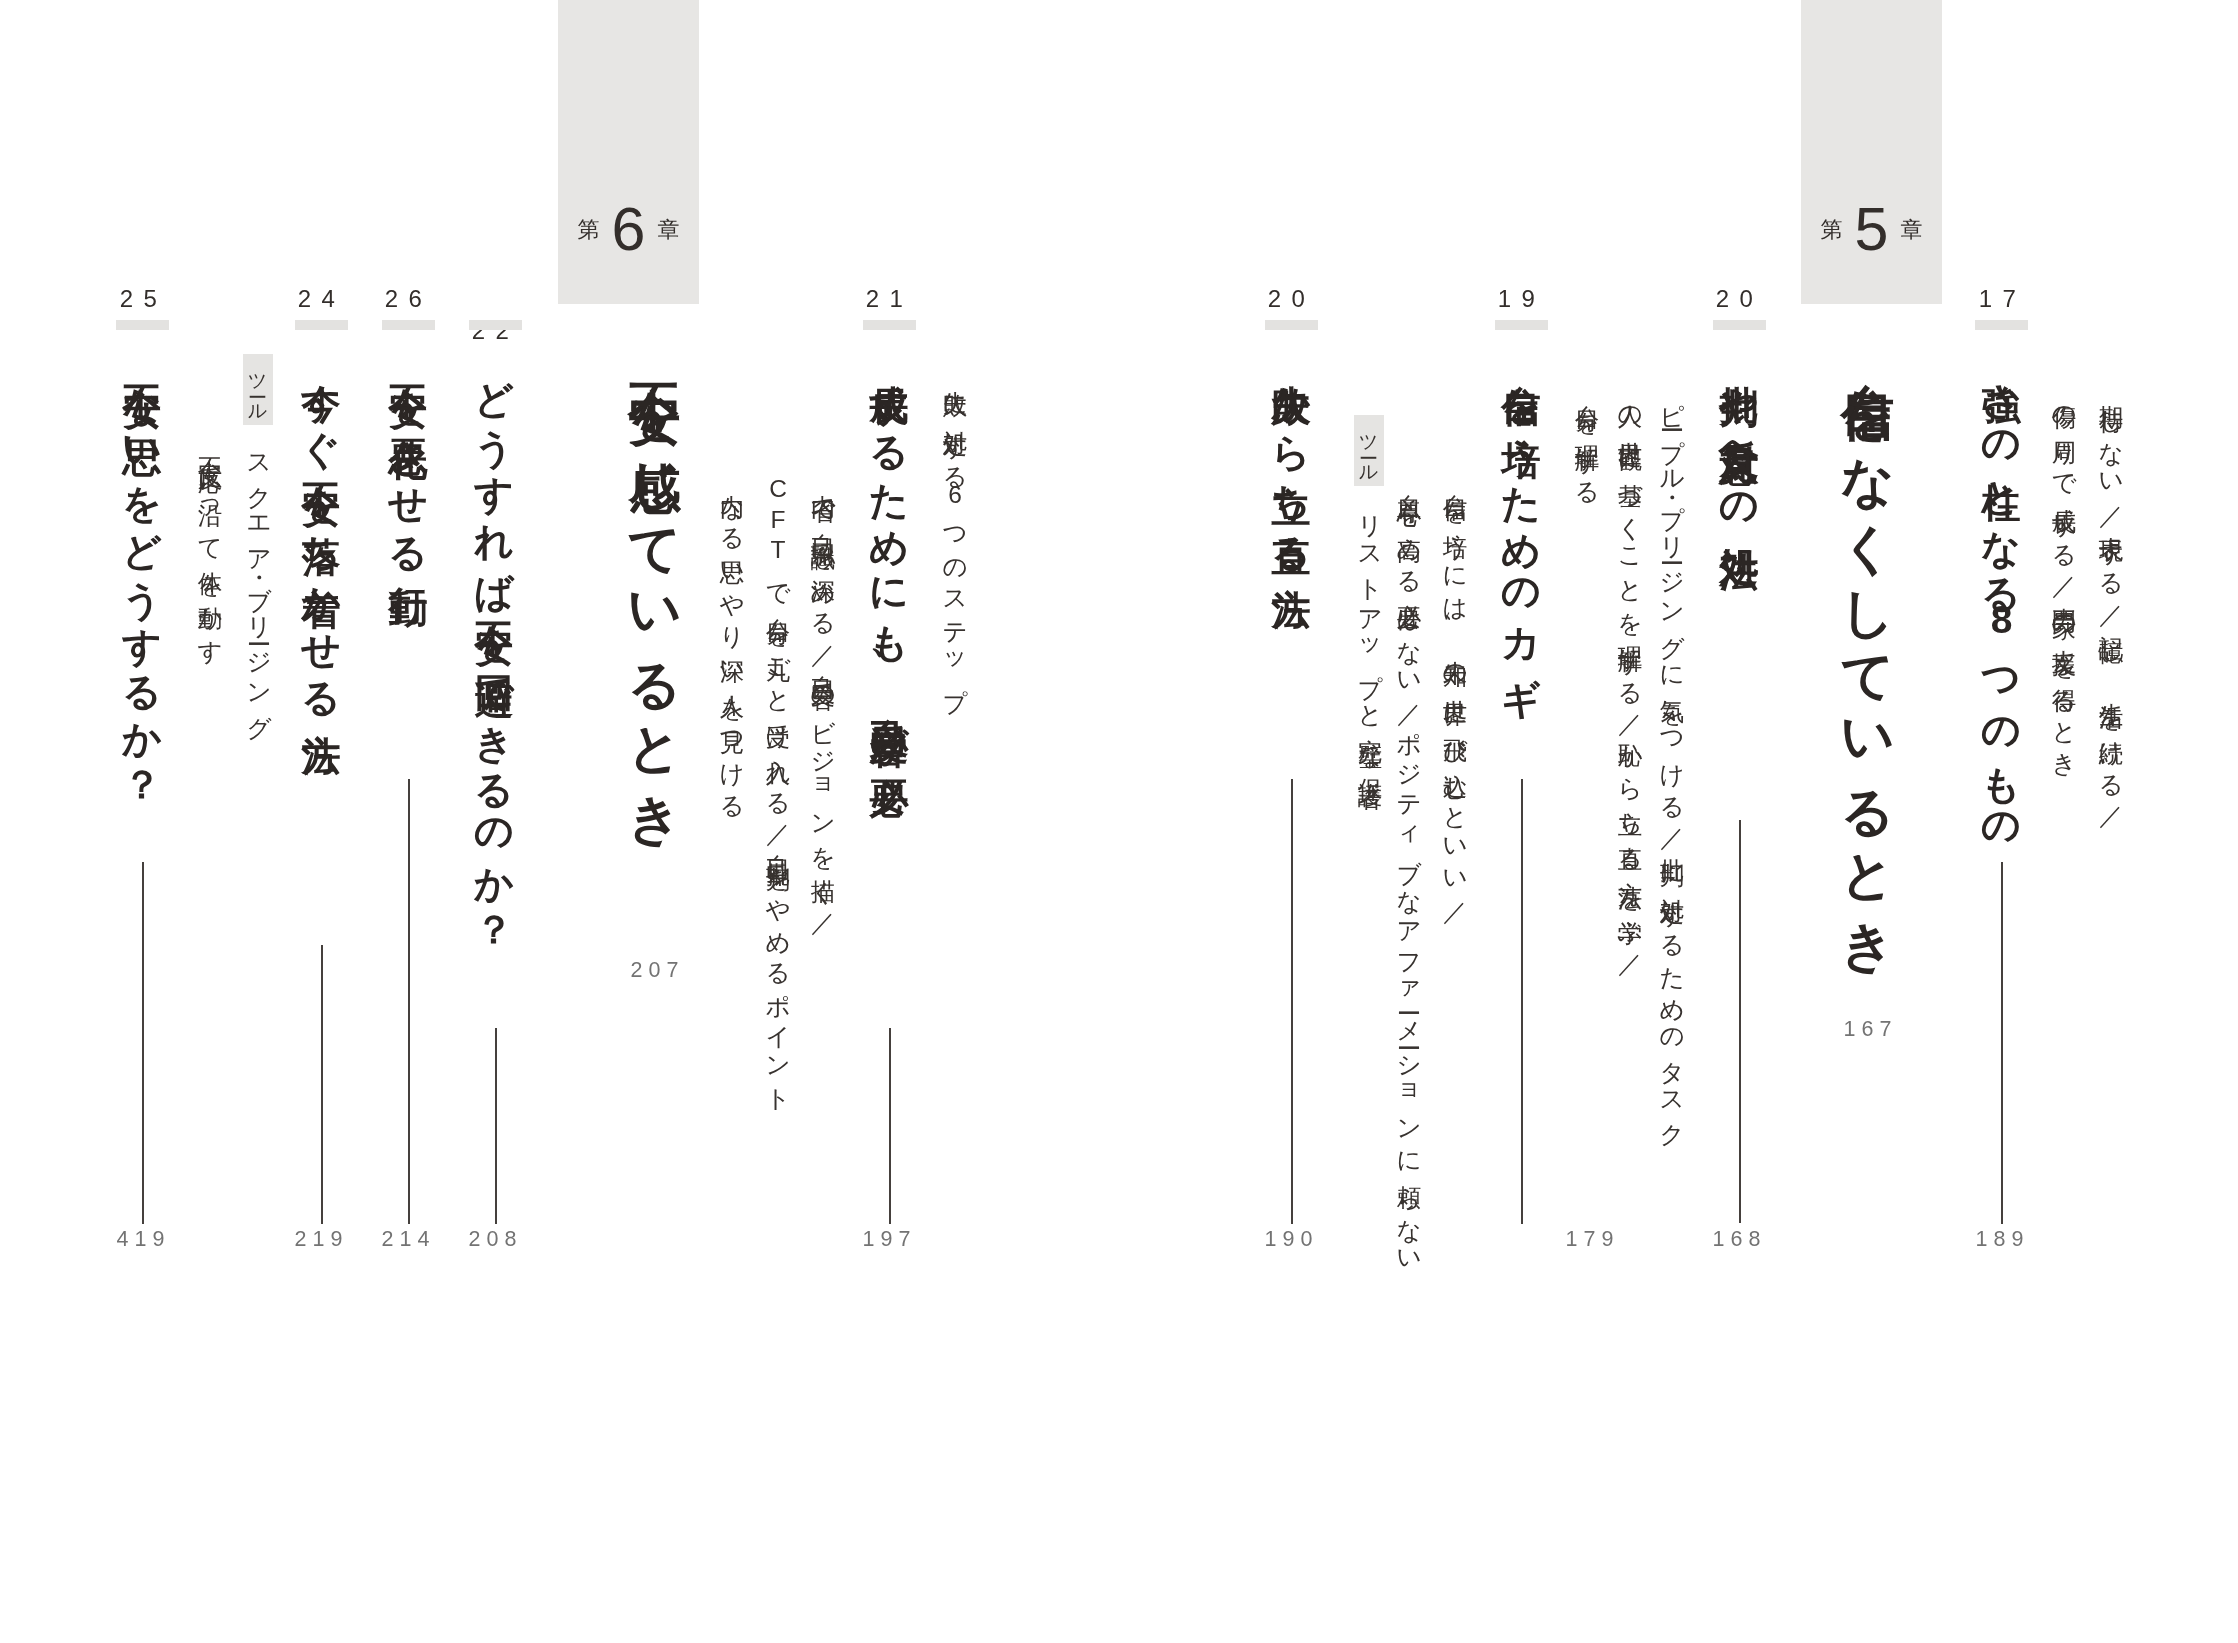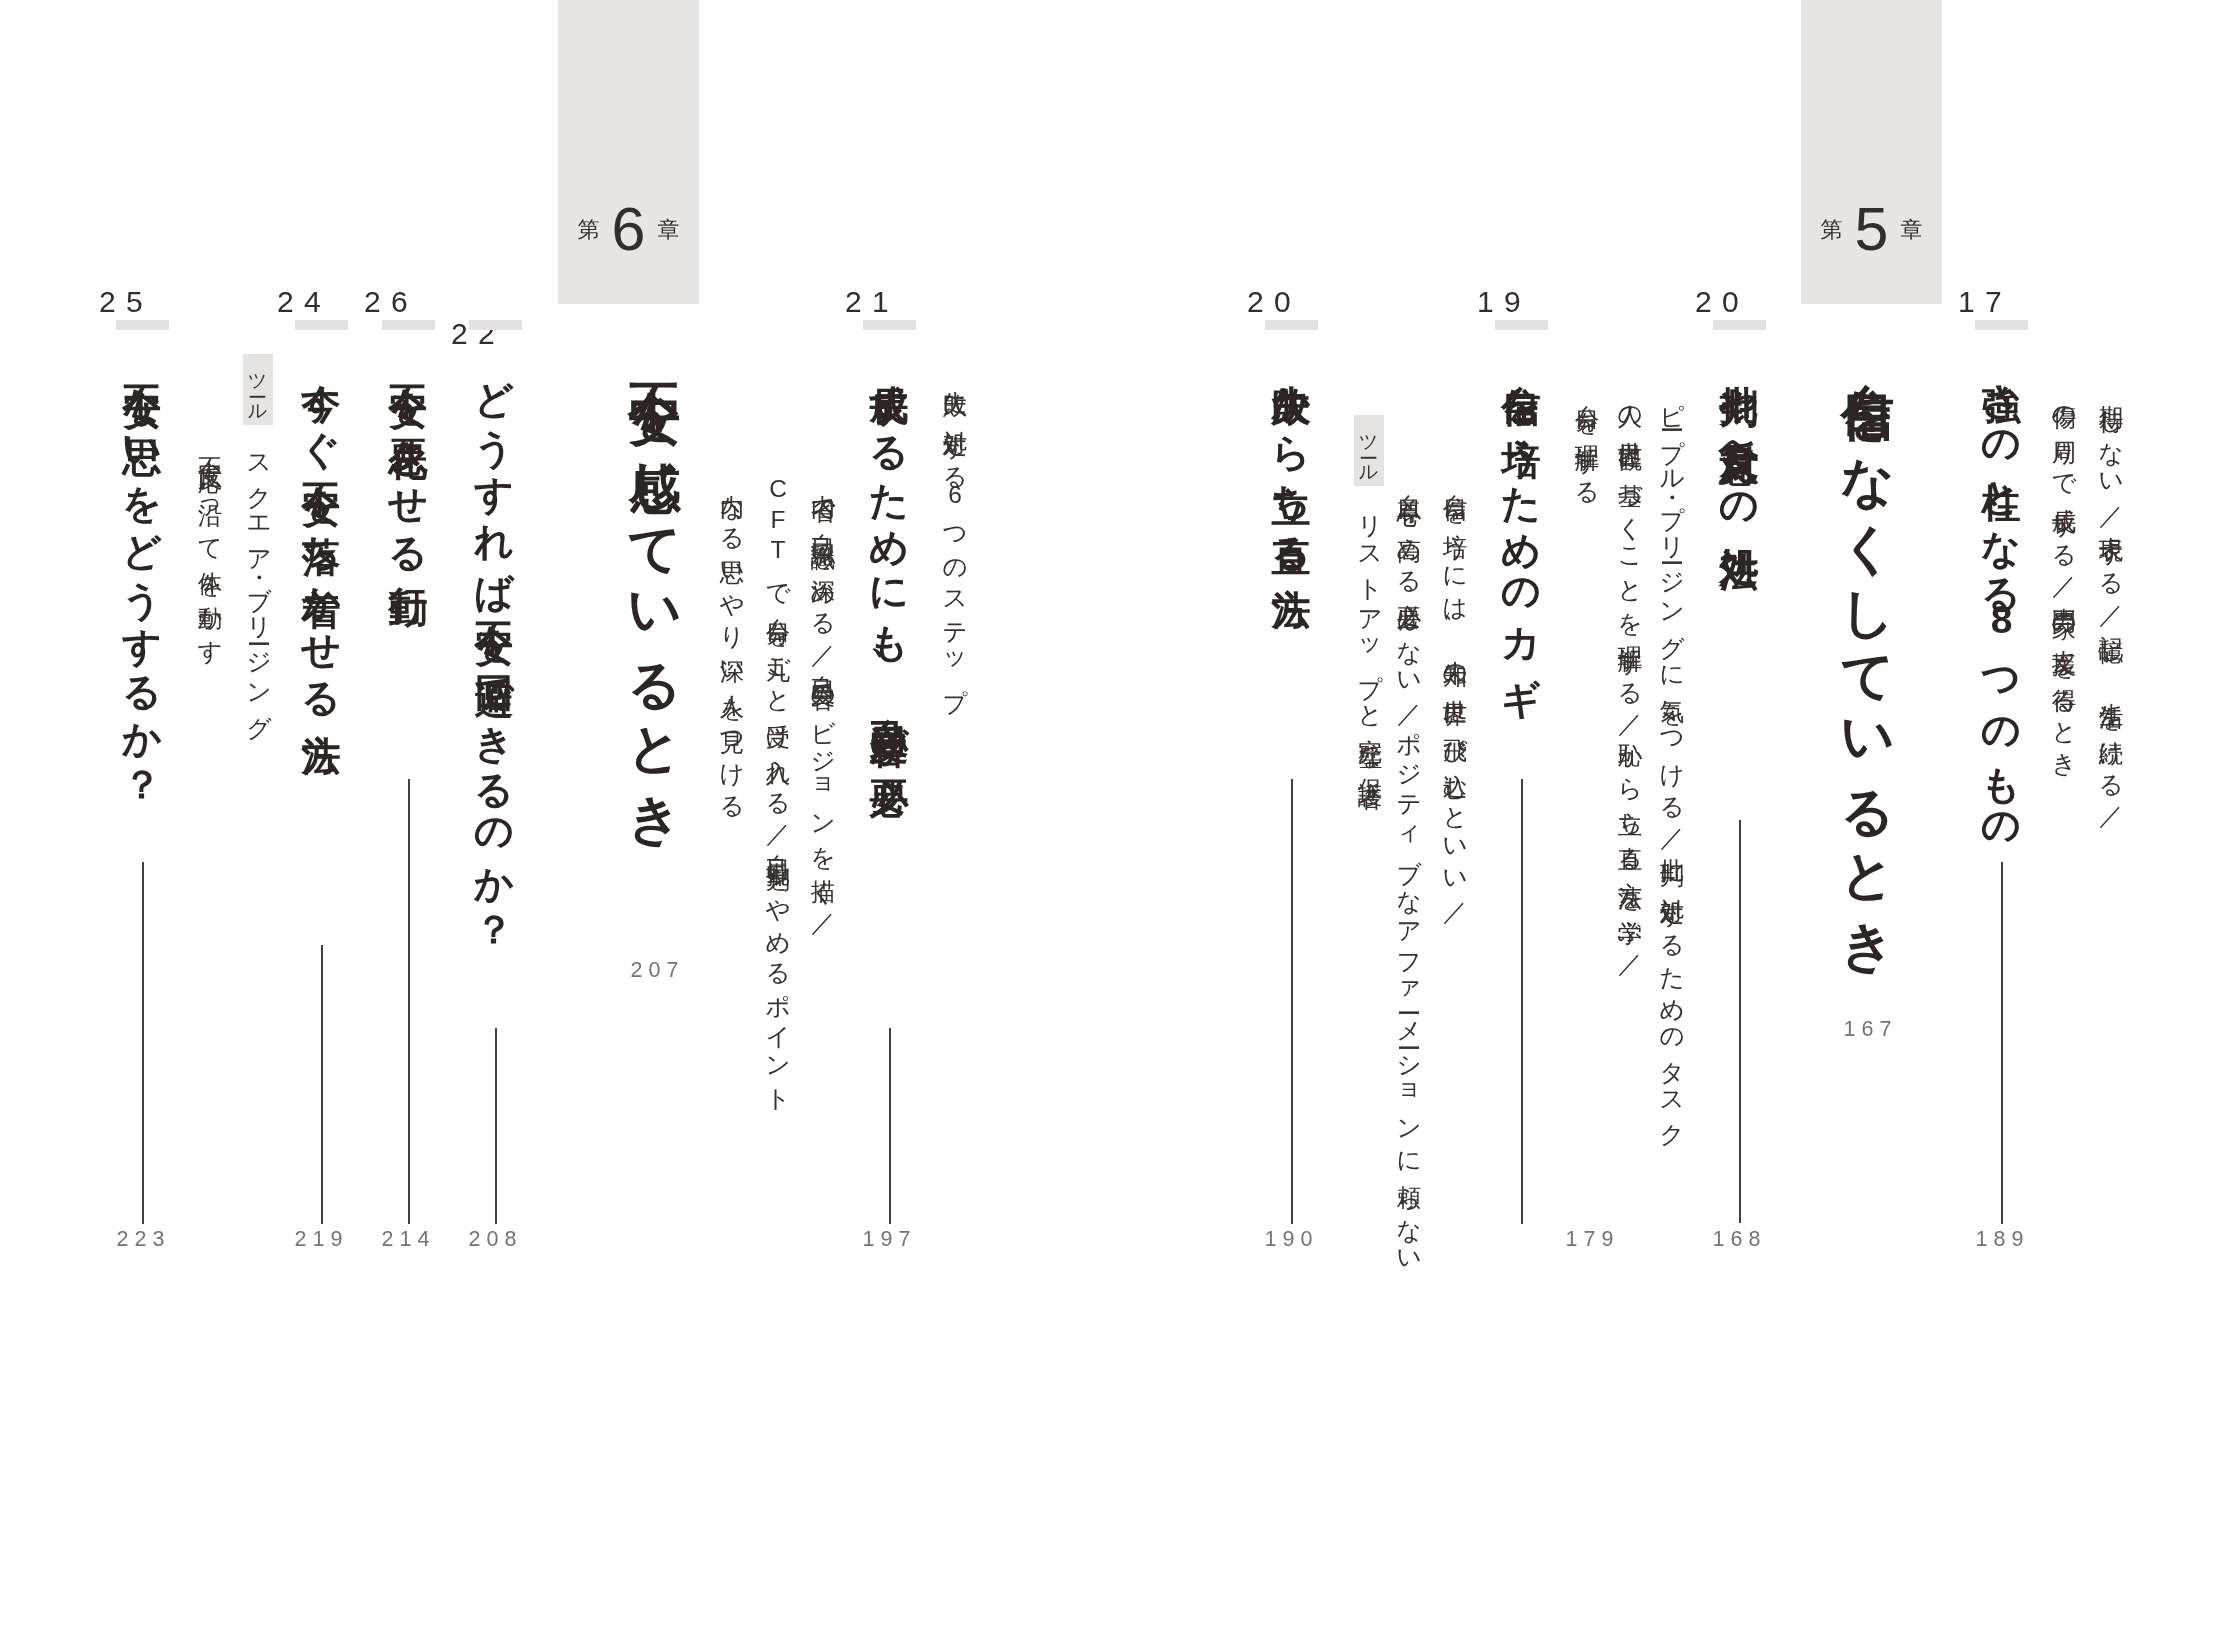--- a/index.html
+++ b/index.html
@@ -39,21 +39,22 @@
     color: #2b2624;
   }
   .note {
     font-size: 24.5px;
     letter-spacing: 3.7px;
     color: #37322f;
   }
   .sec-num {
     position: absolute;
     width: 89px;
-    font-size: 30px;
+    text-align: center;
+    font-size: 24px;
     font-weight: 400;
     letter-spacing: 10.4px;
     color: #332e2b;
   }
   .num-bar {
     position: absolute;
     width: 53px;
     height: 9.6px;
     background: #e3e2e0;
   }
@@ -198,16 +199,16 @@
   </div>
   <div class="note v" style="left:246px; top:438px;">スクエア・ブリージング</div>
   <div class="note v" style="left:197px; top:438px;">不安反応に沿って体を動かす</div>
   <div class="leader" style="left:321px; top:945px; height:279px;"></div>
   <div class="pg" style="left:277px; top:1227px;">219</div>
 
   <div class="sec-num" style="left:99px; top:285px;">25</div>
   <div class="num-bar" style="left:116px; top:320px;"></div>
   <div class="sec-title v" style="left:123px; top:354px;">不安な思いをどうするか？</div>
   <div class="leader" style="left:142px; top:862px; height:362px;"></div>
-  <div class="pg" style="left:99px; top:1227px;">223</div>
+  <div class="pg" style="left:99px; top:1227px;">419</div>
 
 </div>
 
 
 </body></html>

